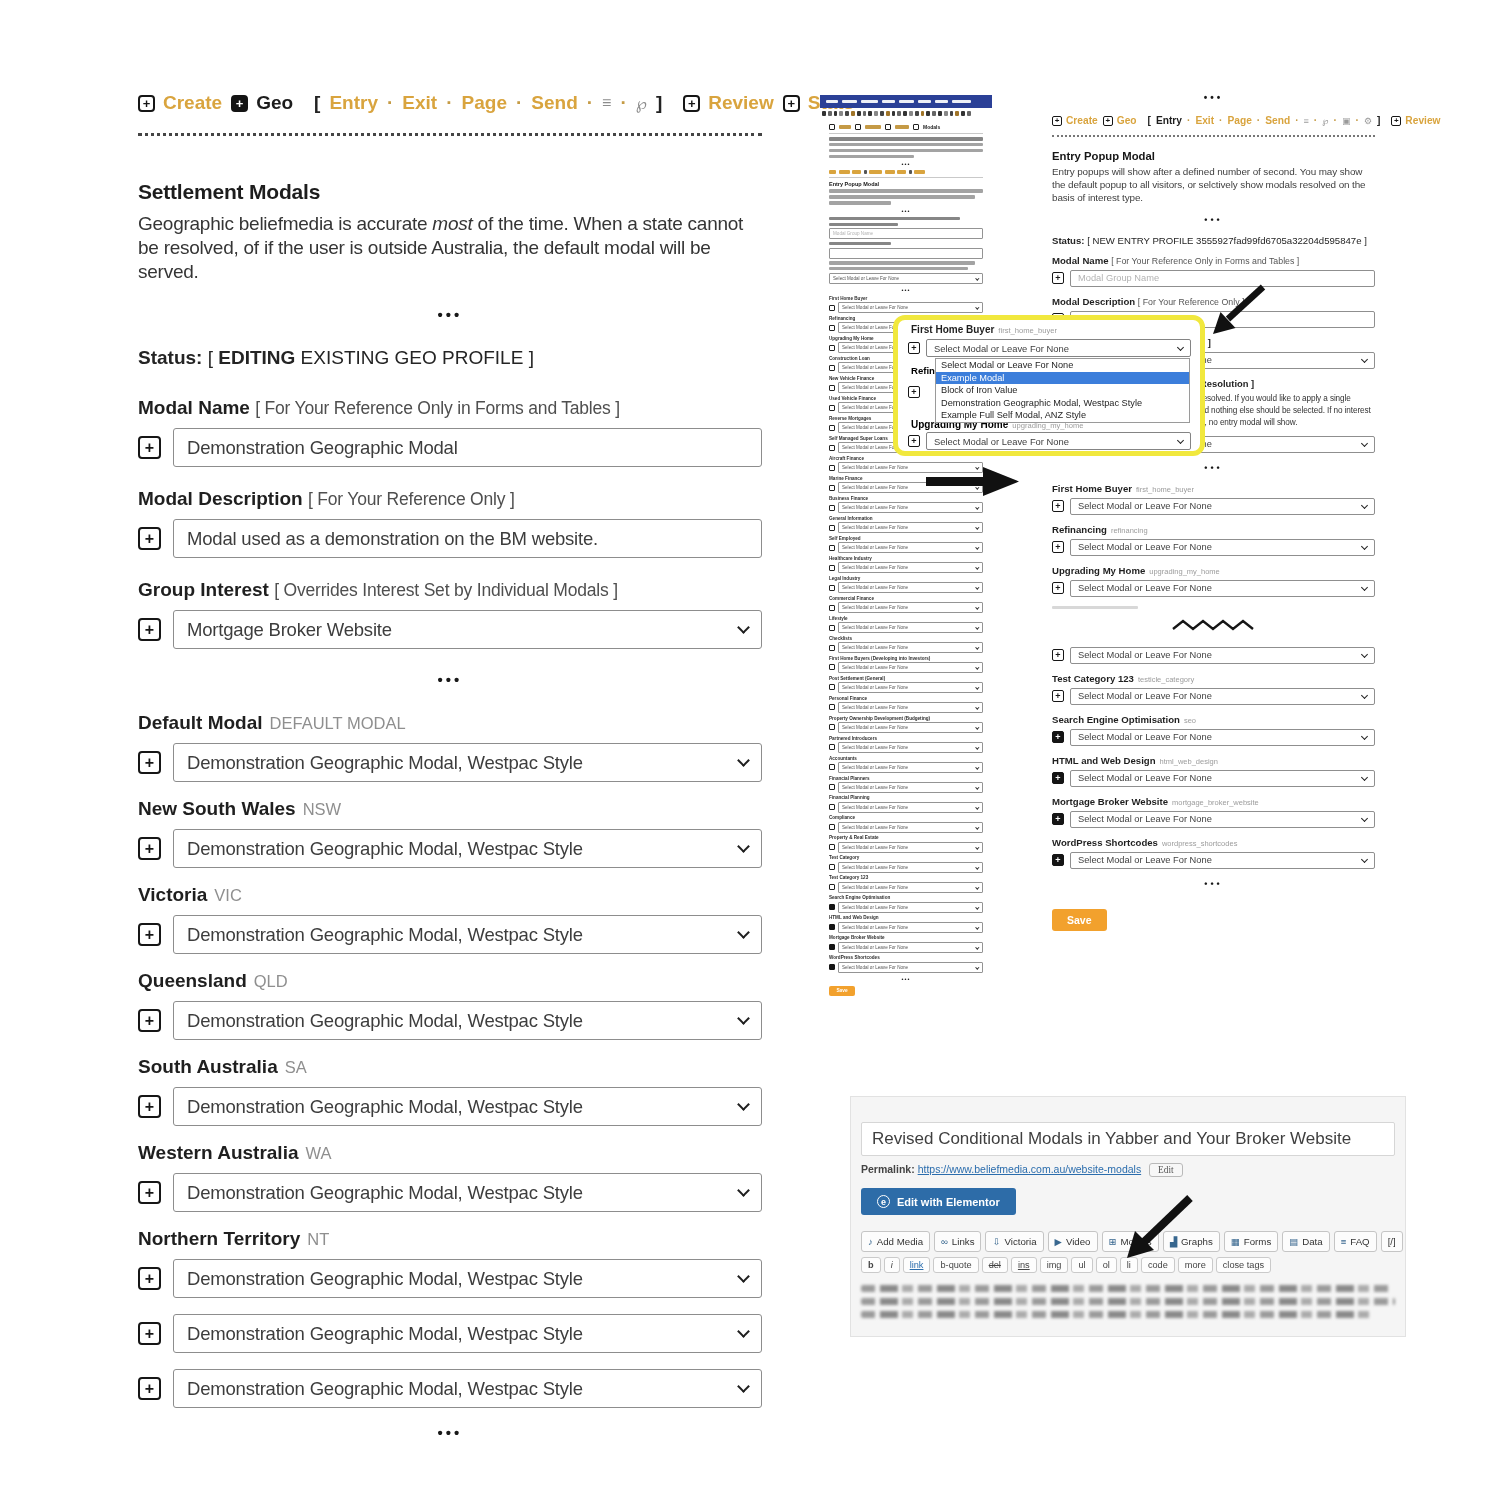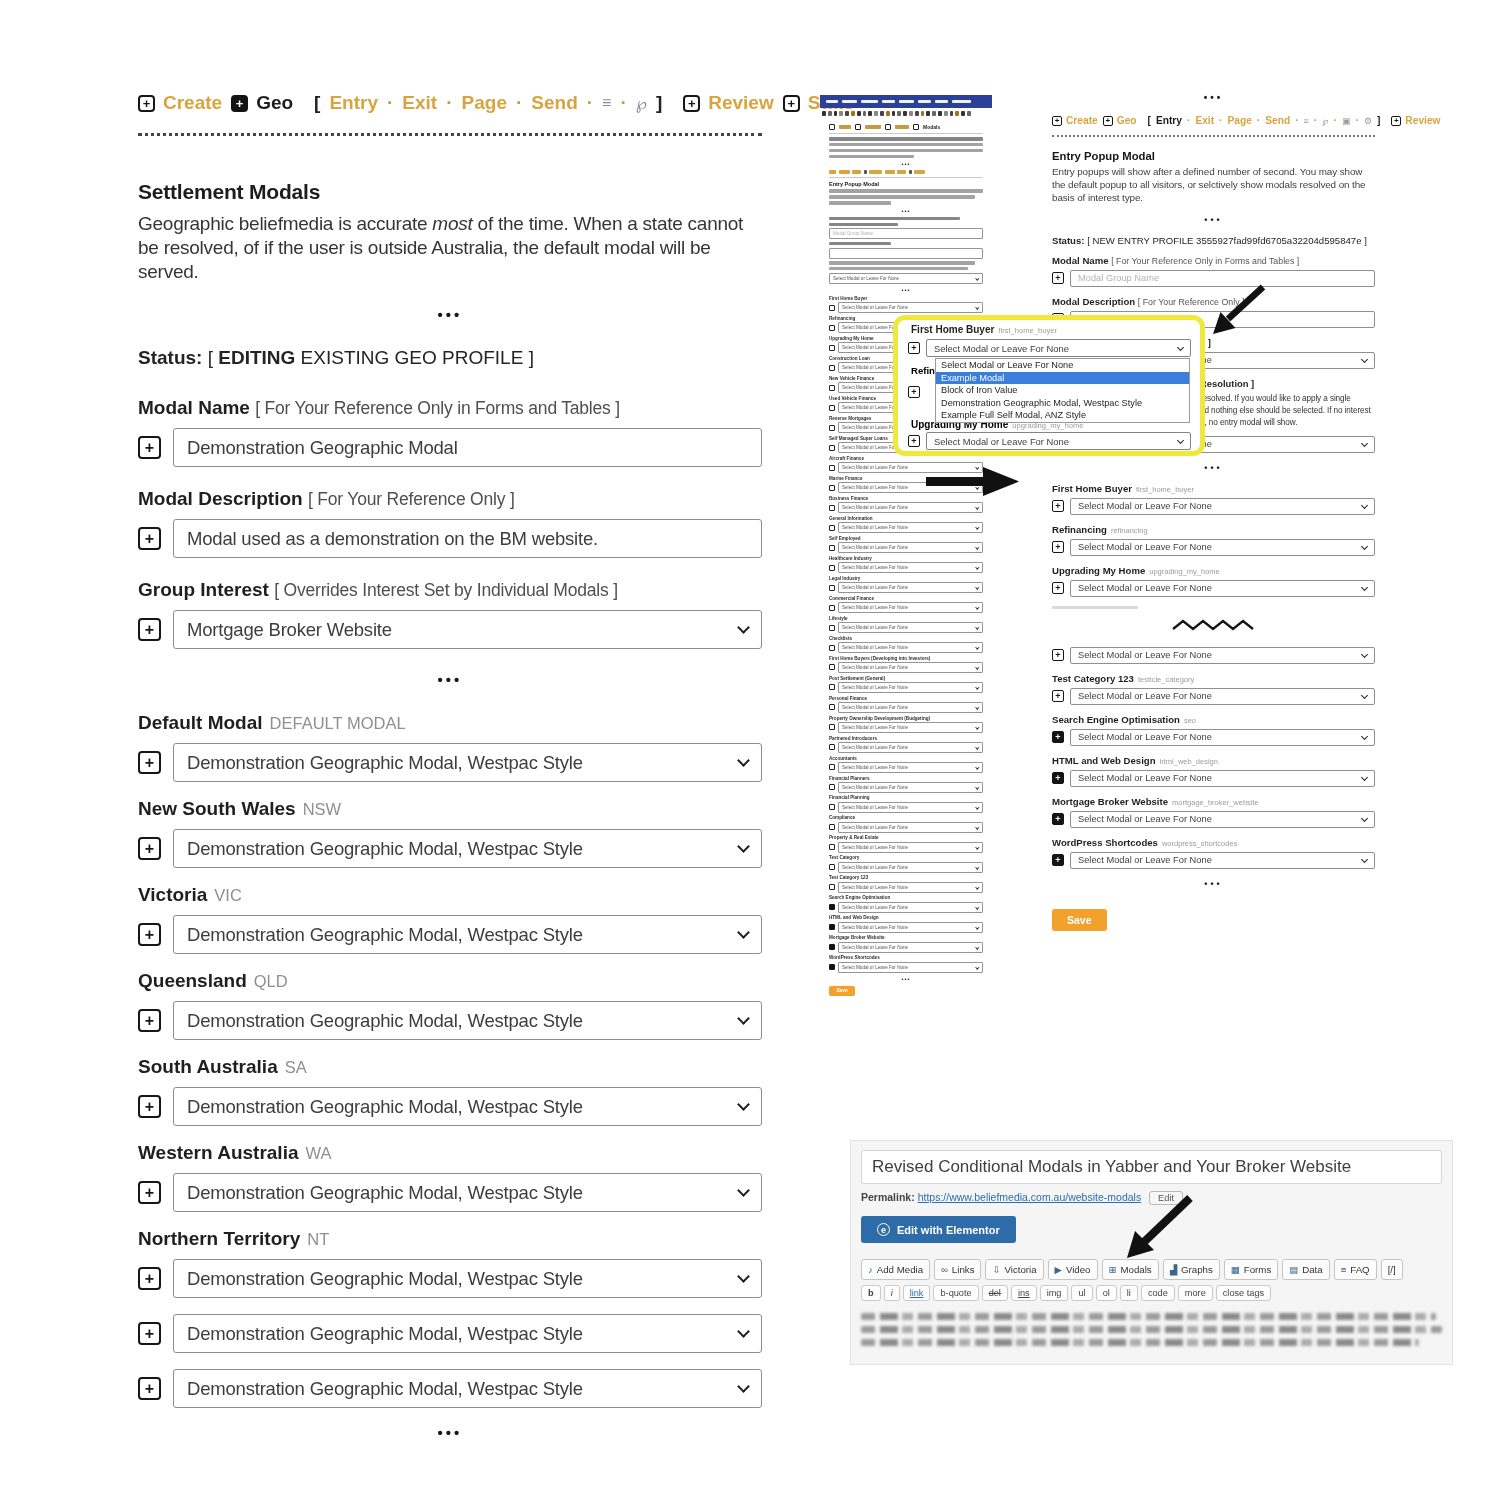--- a/index.html
+++ b/index.html
@@ -102,26 +102,26 @@
   input.rp-box::placeholder{color:#b3b3b3;}
   .frag{padding-left:148px;white-space:nowrap;}
   .frag-b{font-size:9.4px;font-weight:bold;margin:8px 0 4px;}
   .frag-t{font-size:8.2px;color:#333;line-height:1.5;letter-spacing:-.1px;}
   .mb6{margin-bottom:6px;}
   .stub{width:86px;height:3px;background:#d8d8d8;border-radius:1px;margin:0 0 4px;}
   .rp-zig{display:flex;justify-content:center;margin:8px 0 14px;}
   .rp-save{margin-top:10px;background:#f2a12d;border:none;border-radius:3px;color:#fff;font-weight:bold;font-size:10.5px;padding:5px 15px;cursor:pointer;}
 
   
-  .wp{position:absolute;left:850px;top:1140px;width:603px;background:#f5f5f5;border:1px solid #e2e2e2;padding:9px 10px 12px;}
+  .wp{position:absolute;left:850px;top:1096px;width:556px;background:#f5f5f5;border:1px solid #e2e2e2;padding:25px 10px 12px;}
   .wp-title{width:100%;height:34px;border:1px solid #d6d6d6;background:#fff;font-size:17px;color:#3f3f3f;padding:0 10px;border-radius:2px;outline:none;}
   .wp-permalink{margin-top:7px;font-size:10.5px;color:#444;}
   .pl-label{font-weight:bold;}
   .pl-url{color:#2b6dad;text-decoration:underline;cursor:pointer;}
-  .pl-edit{margin-left:5px;font-size:9.3px;padding:1px 8px;background:#f7f7f7;border:1px solid #b9b9b9;border-radius:3px;color:#555;cursor:pointer;}
+  .pl-edit{margin-left:5px;font-size:9.3px;padding:1px 8px;background:#f7f7f7;border:1px solid #b9b9b9;border-radius:3px;color:#555;cursor:pointer;font-family:Liberation Serif, serif;}
   .wp-elementor{margin-top:11px;display:inline-flex;gap:7px;align-items:center;background:#2d6ca8;color:#fff;font-size:11px;font-weight:bold;padding:7px 16px;border:none;border-radius:3px;cursor:pointer;}
   .el-ico{width:13px;height:13px;border:1.4px solid #fff;border-radius:50%;display:inline-flex;align-items:center;justify-content:center;font-size:9px;font-weight:bold;flex:none;}
   .wp-tb1{margin-top:16px;display:flex;gap:4px;flex-wrap:nowrap;}
   .wbtn{display:inline-flex;gap:4px;align-items:center;background:#fcfcfc;border:1px solid #c5c5c5;border-radius:3px;padding:4px 6px;font-size:9.7px;color:#333;white-space:nowrap;cursor:pointer;}
   .wico{color:#38678f;font-size:9.5px;line-height:1;}
   .wp-tb2{margin-top:5px;display:flex;gap:3px;}
   .qbtn{background:#fdfdfd;border:1px solid #cacaca;border-radius:3px;padding:2px 6px;font-size:9.2px;color:#454545;cursor:pointer;}
   .qb{font-weight:bold;}.qi{font-style:italic;}.qlink{color:#2b6dad;text-decoration:underline;}.qdel{text-decoration:line-through;}.qins{text-decoration:underline;}
   .wp-blur{margin-top:12px;}
   .bl{height:7px;border-radius:2px;margin:6px 0;filter:blur(1.5px);background:repeating-linear-gradient(90deg,#9b9b9b 0 14px,transparent 14px 19px,#8a8a8a 19px 37px,transparent 37px 41px,#ababab 41px 52px,transparent 52px 57px);}

